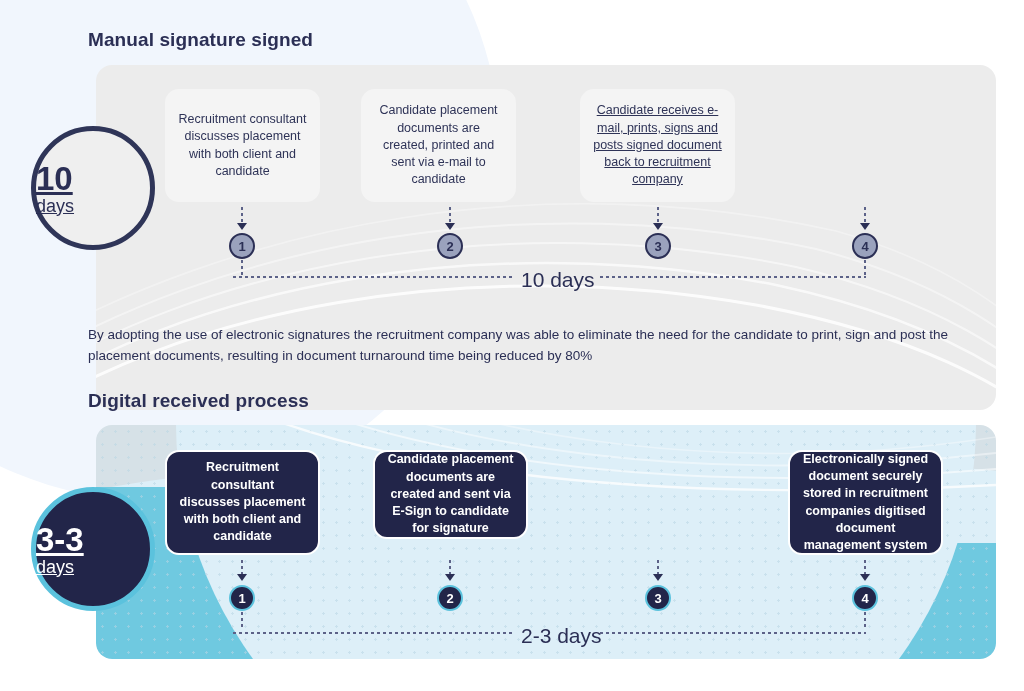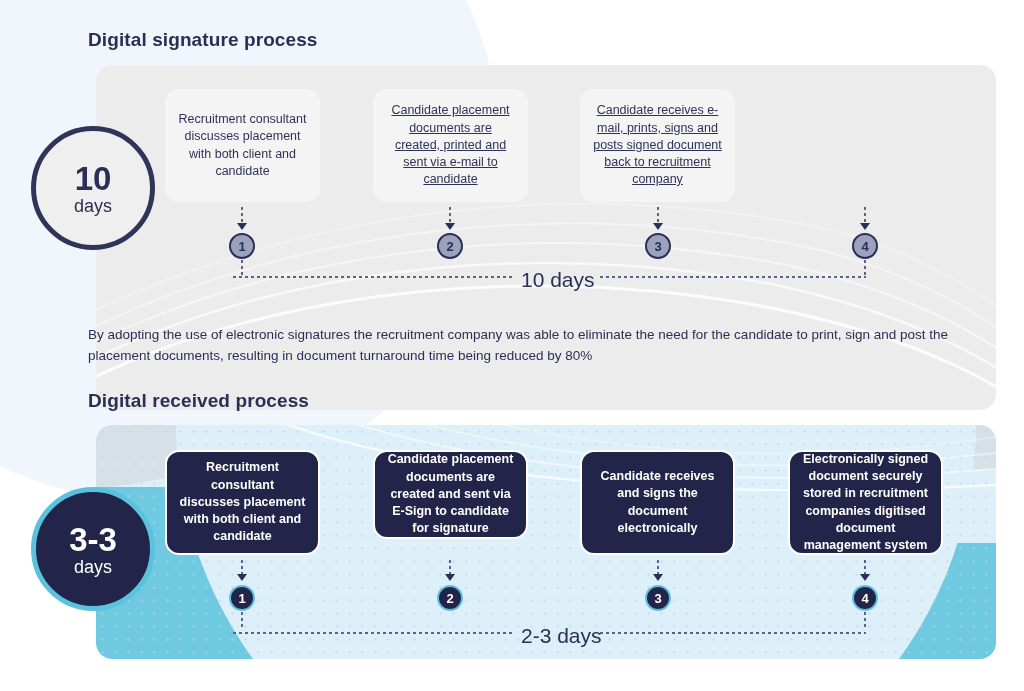--- a/index.html
+++ b/index.html
@@ -61,21 +61,21 @@
   .heading{
     position:absolute;color:#2b2f55;font-weight:bold;font-size:19px;
     letter-spacing:.1px;
   }
   .heading.manual{left:88px;top:29px;}
   .heading.digital{left:88px;top:390px;}
 
   
   .badge{
     position:absolute;border-radius:50%;display:flex;flex-direction:column;
-    align-items:center;justify-content:center;line-height:1;
+    align-items:flex-start;justify-content:center;line-height:1;text-decoration:underline;
   }
   .badge-manual{
     left:31px;top:126px;width:114px;height:114px;
     border:5px solid #2f3558;background:#efefef;color:#2b2f55;
   }
   .badge-digital{
     left:31px;top:487px;width:114px;height:114px;
     border:5px solid #5bc2dd;background:#222549;color:#ffffff;
   }
   .badge-num{font-size:33px;font-weight:bold;margin-bottom:2px;}
@@ -159,37 +159,37 @@
         <path d="M200 -48 C 340 22, 600 62, 900 28" stroke="#ffffff" stroke-width="1.8" fill="none" opacity=".45"></path>
         <path d="M240 -56 C 380 14, 640 52, 900 12" stroke="#ffffff" stroke-width="1.6" fill="none" opacity=".35"></path>
       </svg>
     </div>
   </div>
 
   <svg style="position:absolute;left:0;top:0;pointer-events:none;" width="1024" height="691">
     <path d="M1024 660 L1024 691 L0 691 L0 640 C 300 700, 760 700, 960 420 C 1000 370, 1015 300, 1024 250 Z" fill="#ffffff" opacity="0"></path>
   </svg>
 
-  <div class="heading manual">Digital signature process</div>
+  <div class="heading manual">Manual signature signed</div>
   <div class="heading digital">Digital received process</div>
 
   <div style="position:absolute;left:88px;top:325px;width:890px;color:#2b2f55;font-size:13.5px;line-height:1.55;">By adopting the use of electronic signatures the recruitment company was able to eliminate the need for the candidate to print, sign and post the placement documents, resulting in document turnaround time being reduced by 80%</div>
 
   <div class="badge badge-manual">
     <span class="badge-num">10</span>
     <span class="badge-unit">days</span>
   </div>
   <div class="badge badge-digital">
     <span class="badge-num">3-3</span>
     <span class="badge-unit">days</span>
   </div>
 
   <div class="cards">
     <div class="card light" style="left:165px;top:89px;width:155px;height:113px;">Recruitment consultant discusses placement with both client and candidate</div>
-    <div class="card light" style="left:373px;top:89px;width:155px;height:113px;text-decoration:underline;">Candidate placement documents are created, printed and sent via e-mail to candidate</div>
+    <div class="card light" style="left:361px;top:89px;width:155px;height:113px;">Candidate placement documents are created, printed and sent via e-mail to candidate</div>
     <div class="card light" style="left:580px;top:89px;width:155px;height:113px;text-decoration:underline;">Candidate receives e-mail, prints, signs and posts signed document back to recruitment company</div>
 
     <div class="dotline-v" style="left:241px;top:207px;height:18px;"></div>
     <div class="arrow-down" style="left:237px;top:223px;"></div>
     <div class="dotline-v" style="left:449px;top:207px;height:18px;"></div>
     <div class="arrow-down" style="left:445px;top:223px;"></div>
     <div class="dotline-v" style="left:657px;top:207px;height:18px;"></div>
     <div class="arrow-down" style="left:653px;top:223px;"></div>
     <div class="dotline-v" style="left:864px;top:207px;height:18px;"></div>
     <div class="arrow-down" style="left:860px;top:223px;"></div>
@@ -203,21 +203,20 @@
     <div class="dotline-v" style="left:864px;top:260px;height:17px;"></div>
 
     <div class="dotline-h" style="left:233px;top:276px;width:280px;"></div>
     <div class="timeline-label" style="left:521px;top:268px;">10 days</div>
     <div class="dotline-h" style="left:600px;top:276px;width:266px;"></div>
   </div>
 
   <div class="cards">
     <div class="card dark" style="left:165px;top:450px;width:155px;height:105px;">Recruitment consultant discusses placement with both client and candidate</div>
     <div class="card dark" style="left:373px;top:450px;width:155px;height:89px;">Candidate placement documents are created and sent via E-Sign to candidate for signature</div>
-    <div class="card dark" style="left:580px;top:450px;width:155px;height:105px;">Candidate receives and signs the document electronically</div>
     <div class="card dark" style="left:788px;top:450px;width:155px;height:105px;">Electronically signed document securely stored in recruitment companies digitised document management system</div>
 
     <div class="dotline-v" style="left:241px;top:560px;height:16px;"></div>
     <div class="arrow-down" style="left:237px;top:574px;"></div>
     <div class="dotline-v" style="left:449px;top:560px;height:16px;"></div>
     <div class="arrow-down" style="left:445px;top:574px;"></div>
     <div class="dotline-v" style="left:657px;top:560px;height:16px;"></div>
     <div class="arrow-down" style="left:653px;top:574px;"></div>
     <div class="dotline-v" style="left:864px;top:560px;height:16px;"></div>
     <div class="arrow-down" style="left:860px;top:574px;"></div>

